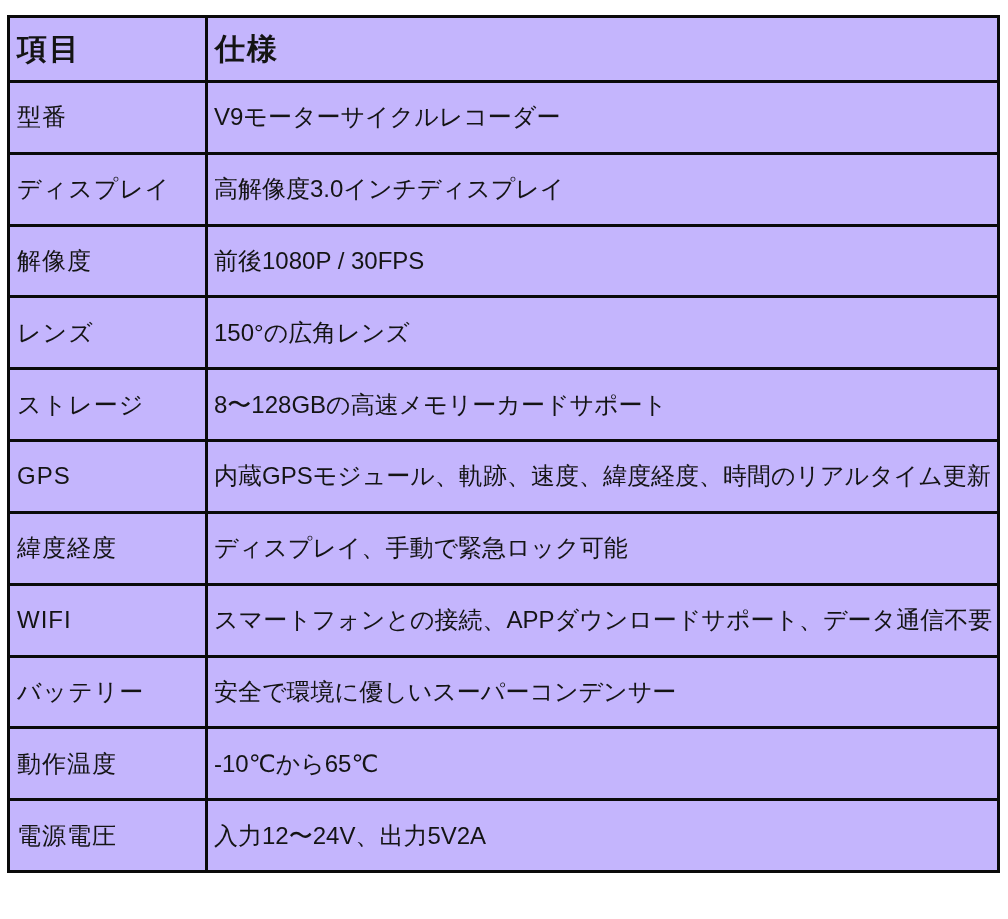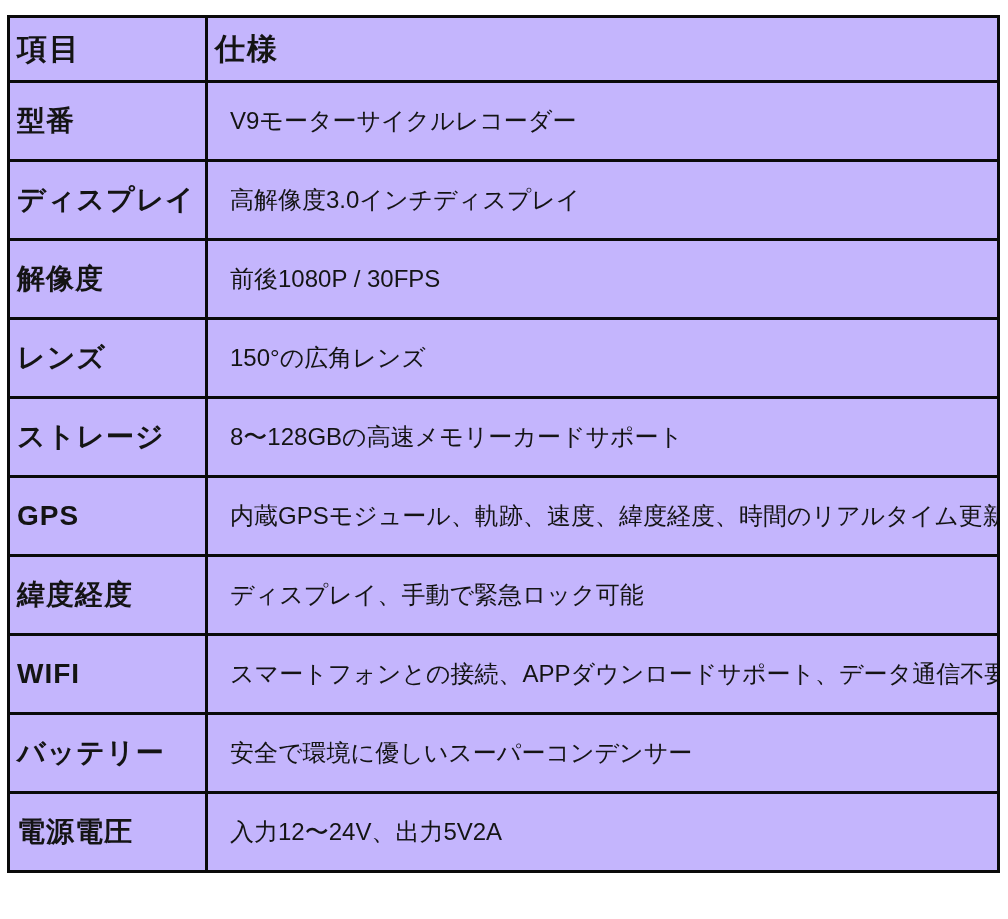--- a/index.html
+++ b/index.html
@@ -38,28 +38,28 @@
   .spec-table col.c-item { width: 198px; }
   .spec-table col.c-spec { width: 792px; }
   .spec-table thead th {
     font-size: 30px;
     font-weight: 700;
     height: 62px;
     letter-spacing: 2px;
   }
   .spec-table tbody tr { height: 61px; }
   .spec-table td.col-item {
-    font-size: 28px;
-    font-weight: 700;
+    font-size: 24px;
+    font-weight: 400;
     letter-spacing: 1px;
   }
   .spec-table td.col-spec {
     font-size: 24px;
     font-weight: 400;
-    padding-left: 22px;
+    padding-left: 6px;
   }
 </style>
 </head>
 <body>
 
 <div class="page">
   <table class="spec-table">
     <colgroup>
       <col class="c-item">
       <col class="c-spec">
@@ -101,18 +101,22 @@
       </tr>
       <tr>
         <td class="col-item">WIFI</td>
         <td class="col-spec">スマートフォンとの接続、APPダウンロードサポート、データ通信不要</td>
       </tr>
       <tr>
         <td class="col-item">バッテリー</td>
         <td class="col-spec">安全で環境に優しいスーパーコンデンサー</td>
       </tr>
       <tr>
+        <td class="col-item">動作温度</td>
+        <td class="col-spec">-10℃から65℃</td>
+      </tr>
+      <tr>
         <td class="col-item">電源電圧</td>
         <td class="col-spec">入力12〜24V、出力5V2A</td>
       </tr>
     </tbody>
   </table>
 </div>
 
 </body></html>

